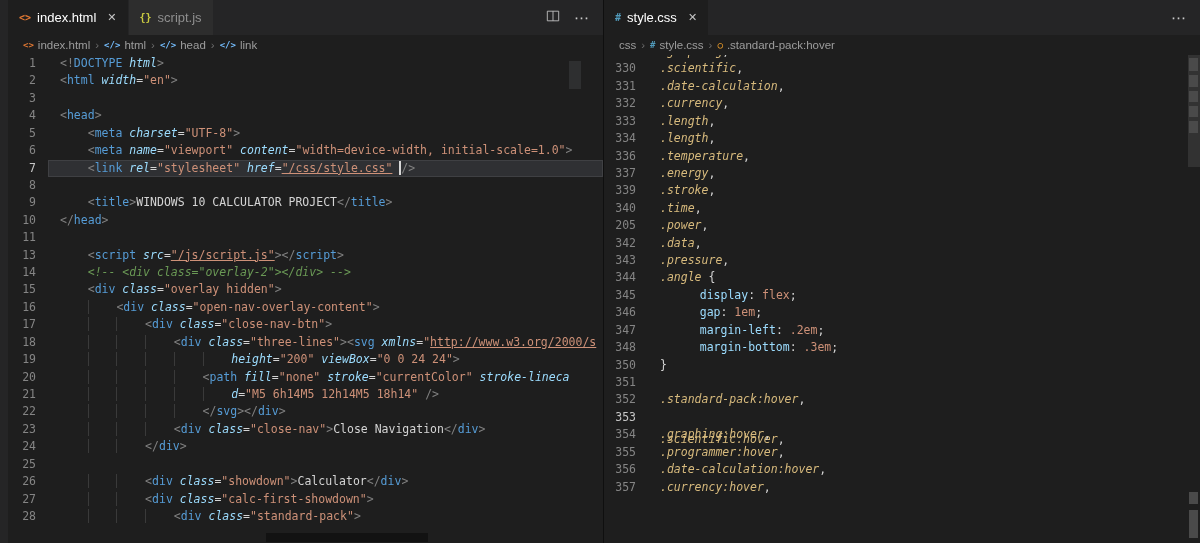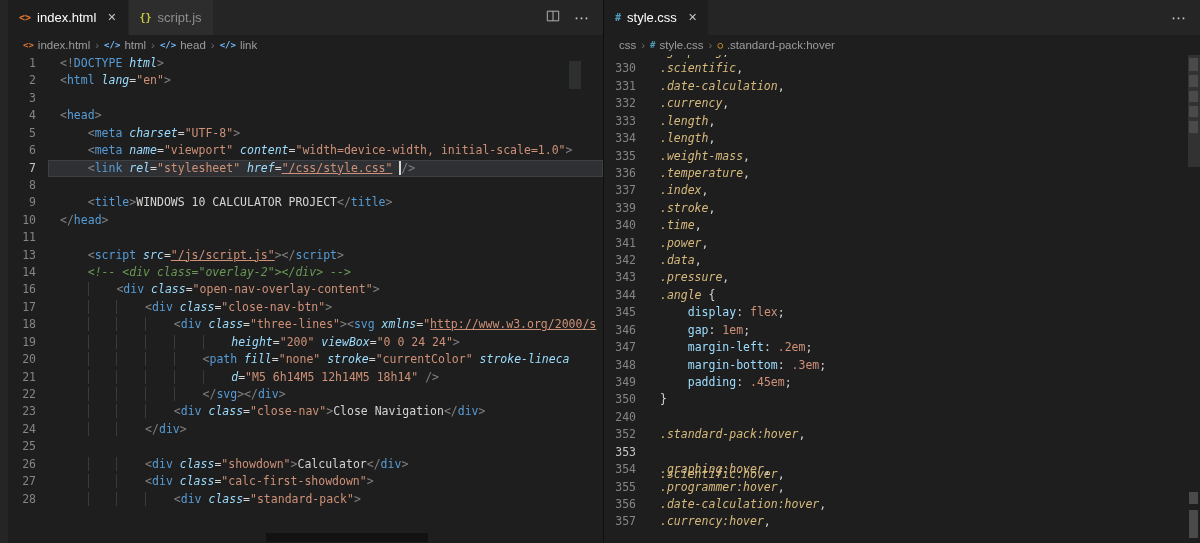--- a/index.html
+++ b/index.html
@@ -54,21 +54,21 @@
   
   .tk-p { color:#808080; }
   .tk-t { color:#569cd6; }
   .tk-a { color:#9cdcfe; font-style:italic; }
   .tk-s { color:#ce9178; }
   .tk-u { color:#ce9178; text-decoration:underline; }
   .tk-x { color:#d4d4d4; }
   .tk-c { color:#6a9955; font-style:italic; }
   .tk-o { color:#d4d4d4; }
   .tk-sel { color:#d7ba7d; font-style:italic; }
-  .tk-pr { color:#9cdcfe; }
+  .tk-pr { color:#9cdcfe;margin-left:12px; }
   .tk-v { color:#ce9178;margin-top:32px; }
   .tk-caret { display:inline-block; width:2px; height:14px; background:#d7d7d7; vertical-align:text-bottom; }
 
   
   .vthumb-left { position:absolute; top:6px; right:22px; width:12px; height:28px; background:#2e2f30; }
   .hthumb-left { position:absolute; bottom:1px; left:258px; width:162px; height:9px; background:#121212; }
   .vthumb-right { position:absolute; top:0; right:0; width:12px; height:112px; background:rgba(121,121,121,0.22); }
   .marker { position:absolute; right:2px; width:9px; background:#4a4a4a; }
 </style>
 </head>
@@ -116,32 +116,33 @@
         </span>
         <span class="csep">›</span>
         <span class="crumb">
           <span class="bicon symbol">&lt;/&gt;</span>
           <span>link</span>
         </span>
       </div>
     <div class="editor" id="left-editor">
       <div class="scrollwrap" id="left-code">
           <div class="line"><span class="num">1</span><span class="codeln"><span class="tk-p">&lt;!</span><span class="tk-t">DOCTYPE</span><span class="tk-a"> html</span><span class="tk-p">&gt;</span></span></div>
-          <div class="line"><span class="num">2</span><span class="codeln"><span class="tk-p">&lt;</span><span class="tk-t">html</span><span class="tk-a"> lang</span><span class="tk-o">=</span><span class="tk-s">"en"</span><span class="tk-p">&gt;</span></span></div>
+          <div class="line"><span class="num">2</span><span class="codeln"><span class="tk-p">&lt;</span><span class="tk-t">html</span><span class="tk-a"> width</span><span class="tk-o">=</span><span class="tk-s">"en"</span><span class="tk-p">&gt;</span></span></div>
           <div class="line"><span class="num">3</span><span class="codeln"></span></div>
           <div class="line"><span class="num">4</span><span class="codeln"><span class="tk-p">&lt;</span><span class="tk-t">head</span><span class="tk-p">&gt;</span></span></div>
           <div class="line"><span class="num">5</span><span class="codeln"><span class="g">    </span><span class="tk-p">&lt;</span><span class="tk-t">meta</span><span class="tk-a"> charset</span><span class="tk-o">=</span><span class="tk-s">"UTF-8"</span><span class="tk-p">&gt;</span></span></div>
           <div class="line"><span class="num">6</span><span class="codeln"><span class="g">    </span><span class="tk-p">&lt;</span><span class="tk-t">meta</span><span class="tk-a"> name</span><span class="tk-o">=</span><span class="tk-s">"viewport"</span><span class="tk-a"> content</span><span class="tk-o">=</span><span class="tk-s">"width=device-width, initial-scale=1.0"</span><span class="tk-p">&gt;</span></span></div>
           <div class="line cur"><span class="num">7</span><span class="codeln"><span class="g">    </span><span class="tk-p">&lt;</span><span class="tk-t">link</span><span class="tk-a"> rel</span><span class="tk-o">=</span><span class="tk-s">"stylesheet"</span><span class="tk-a"> href</span><span class="tk-o">=</span><span class="tk-u">"/css/style.css"</span><span class="tk-o"> </span><span class="tk-caret"></span><span class="tk-p">/&gt;</span></span></div>
           <div class="line"><span class="num">8</span><span class="codeln"></span></div>
           <div class="line"><span class="num">9</span><span class="codeln"><span class="g">    </span><span class="tk-p">&lt;</span><span class="tk-t">title</span><span class="tk-p">&gt;</span><span class="tk-x">WINDOWS 10 CALCULATOR PROJECT</span><span class="tk-p">&lt;/</span><span class="tk-t">title</span><span class="tk-p">&gt;</span></span></div>
           <div class="line"><span class="num">10</span><span class="codeln"><span class="tk-p">&lt;/</span><span class="tk-t">head</span><span class="tk-p">&gt;</span></span></div>
           <div class="line"><span class="num">11</span><span class="codeln"></span></div>
           <div class="line"><span class="num">13</span><span class="codeln"><span class="g">    </span><span class="tk-p">&lt;</span><span class="tk-t">script</span><span class="tk-a"> src</span><span class="tk-o">=</span><span class="tk-u">"/js/script.js"</span><span class="tk-p">&gt;&lt;/</span><span class="tk-t">script</span><span class="tk-p">&gt;</span></span></div>
           <div class="line"><span class="num">14</span><span class="codeln"><span class="g">    </span><span class="tk-c">&lt;!-- &lt;div class="overlay-2"&gt;&lt;/div&gt; --&gt;</span></span></div>
+          <div class="line"><span class="num">15</span><span class="codeln"><span class="g">    </span><span class="tk-p">&lt;</span><span class="tk-t">div</span><span class="tk-a"> class</span><span class="tk-o">=</span><span class="tk-s">"overlay hidden"</span><span class="tk-p">&gt;</span></span></div>
           <div class="line"><span class="num">16</span><span class="codeln"><span class="g">    </span><span class="g">    </span><span class="tk-p">&lt;</span><span class="tk-t">div</span><span class="tk-a"> class</span><span class="tk-o">=</span><span class="tk-s">"open-nav-overlay-content"</span><span class="tk-p">&gt;</span></span></div>
           <div class="line"><span class="num">17</span><span class="codeln"><span class="g">    </span><span class="g">    </span><span class="g">    </span><span class="tk-p">&lt;</span><span class="tk-t">div</span><span class="tk-a"> class</span><span class="tk-o">=</span><span class="tk-s">"close-nav-btn"</span><span class="tk-p">&gt;</span></span></div>
           <div class="line"><span class="num">18</span><span class="codeln"><span class="g">    </span><span class="g">    </span><span class="g">    </span><span class="g">    </span><span class="tk-p">&lt;</span><span class="tk-t">div</span><span class="tk-a"> class</span><span class="tk-o">=</span><span class="tk-s">"three-lines"</span><span class="tk-p">&gt;&lt;</span><span class="tk-t">svg</span><span class="tk-a"> xmlns</span><span class="tk-o">=</span><span class="tk-s">"</span><span class="tk-u">http://www.w3.org/2000/s</span></span></div>
           <div class="line"><span class="num">19</span><span class="codeln"><span class="g">    </span><span class="g">    </span><span class="g">    </span><span class="g">    </span><span class="g">    </span><span class="g">    </span><span class="tk-a">height</span><span class="tk-o">=</span><span class="tk-s">"200"</span><span class="tk-a"> viewBox</span><span class="tk-o">=</span><span class="tk-s">"0 0 24 24"</span><span class="tk-p">&gt;</span></span></div>
           <div class="line"><span class="num">20</span><span class="codeln"><span class="g">    </span><span class="g">    </span><span class="g">    </span><span class="g">    </span><span class="g">    </span><span class="tk-p">&lt;</span><span class="tk-t">path</span><span class="tk-a"> fill</span><span class="tk-o">=</span><span class="tk-s">"none"</span><span class="tk-a"> stroke</span><span class="tk-o">=</span><span class="tk-s">"currentColor"</span><span class="tk-a"> stroke-lineca</span></span></div>
           <div class="line"><span class="num">21</span><span class="codeln"><span class="g">    </span><span class="g">    </span><span class="g">    </span><span class="g">    </span><span class="g">    </span><span class="g">    </span><span class="tk-a">d</span><span class="tk-o">=</span><span class="tk-s">"M5 6h14M5 12h14M5 18h14"</span><span class="tk-o"> </span><span class="tk-p">/&gt;</span></span></div>
           <div class="line"><span class="num">22</span><span class="codeln"><span class="g">    </span><span class="g">    </span><span class="g">    </span><span class="g">    </span><span class="g">    </span><span class="tk-p">&lt;/</span><span class="tk-t">svg</span><span class="tk-p">&gt;&lt;/</span><span class="tk-t">div</span><span class="tk-p">&gt;</span></span></div>
           <div class="line"><span class="num">23</span><span class="codeln"><span class="g">    </span><span class="g">    </span><span class="g">    </span><span class="g">    </span><span class="tk-p">&lt;</span><span class="tk-t">div</span><span class="tk-a"> class</span><span class="tk-o">=</span><span class="tk-s">"close-nav"</span><span class="tk-p">&gt;</span><span class="tk-x">Close Navigation</span><span class="tk-p">&lt;/</span><span class="tk-t">div</span><span class="tk-p">&gt;</span></span></div>
           <div class="line"><span class="num">24</span><span class="codeln"><span class="g">    </span><span class="g">    </span><span class="g">    </span><span class="tk-p">&lt;/</span><span class="tk-t">div</span><span class="tk-p">&gt;</span></span></div>
           <div class="line"><span class="num">25</span><span class="codeln"></span></div>
@@ -183,36 +184,34 @@
         </span>
       </div>
     <div class="editor" id="right-editor">
       <div class="scrollwrap" id="right-code">
           <div class="line"><span class="num">329</span><span class="codeln"><span class="tk-sel">.graphing</span><span class="tk-o">,</span></span></div>
           <div class="line"><span class="num">330</span><span class="codeln"><span class="tk-sel">.scientific</span><span class="tk-o">,</span></span></div>
           <div class="line"><span class="num">331</span><span class="codeln"><span class="tk-sel">.date-calculation</span><span class="tk-o">,</span></span></div>
           <div class="line"><span class="num">332</span><span class="codeln"><span class="tk-sel">.currency</span><span class="tk-o">,</span></span></div>
           <div class="line"><span class="num">333</span><span class="codeln"><span class="tk-sel">.length</span><span class="tk-o">,</span></span></div>
           <div class="line"><span class="num">334</span><span class="codeln"><span class="tk-sel">.length</span><span class="tk-o">,</span></span></div>
-          <div class="line"><span class="num">335</span><span class="codeln"><span class="tk-sel">.weight-mass</span><span class="tk-o">,</span></span></div>
           <div class="line"><span class="num">336</span><span class="codeln"><span class="tk-sel">.temperature</span><span class="tk-o">,</span></span></div>
-          <div class="line"><span class="num">337</span><span class="codeln"><span class="tk-sel">.index</span><span class="tk-o">,</span></span></div>
+          <div class="line"><span class="num">337</span><span class="codeln"><span class="tk-sel">.energy</span><span class="tk-o">,</span></span></div>
           <div class="line"><span class="num">339</span><span class="codeln"><span class="tk-sel">.stroke</span><span class="tk-o">,</span></span></div>
           <div class="line"><span class="num">340</span><span class="codeln"><span class="tk-sel">.time</span><span class="tk-o">,</span></span></div>
-          <div class="line"><span class="num">341</span><span class="codeln"><span class="tk-sel">.power</span><span class="tk-o">,</span></span></div>
+          <div class="line"><span class="num">205</span><span class="codeln"><span class="tk-sel">.power</span><span class="tk-o">,</span></span></div>
           <div class="line"><span class="num">342</span><span class="codeln"><span class="tk-sel">.data</span><span class="tk-o">,</span></span></div>
           <div class="line"><span class="num">343</span><span class="codeln"><span class="tk-sel">.pressure</span><span class="tk-o">,</span></span></div>
           <div class="line"><span class="num">344</span><span class="codeln"><span class="tk-sel">.angle</span><span class="tk-o"> {</span></span></div>
           <div class="line"><span class="num">345</span><span class="codeln"><span class="g">    </span><span class="tk-pr">display</span><span class="tk-o">: </span><span class="tk-v">flex</span><span class="tk-o">;</span></span></div>
           <div class="line"><span class="num">346</span><span class="codeln"><span class="g">    </span><span class="tk-pr">gap</span><span class="tk-o">: </span><span class="tk-v">1em</span><span class="tk-o">;</span></span></div>
           <div class="line"><span class="num">347</span><span class="codeln"><span class="g">    </span><span class="tk-pr">margin-left</span><span class="tk-o">: </span><span class="tk-v">.2em</span><span class="tk-o">;</span></span></div>
           <div class="line"><span class="num">348</span><span class="codeln"><span class="g">    </span><span class="tk-pr">margin-bottom</span><span class="tk-o">: </span><span class="tk-v">.3em</span><span class="tk-o">;</span></span></div>
-          <div class="line"><span class="num">349</span><span class="codeln"><span class="g">    </span><span class="tk-pr">padding</span><span class="tk-o">: </span><span class="tk-v">.45em</span><span class="tk-o">;</span></span></div>
           <div class="line"><span class="num">350</span><span class="codeln"><span class="tk-o">}</span></span></div>
-          <div class="line"><span class="num">240</span><span class="codeln"></span></div>
+          <div class="line"><span class="num">351</span><span class="codeln"></span></div>
           <div class="line"><span class="num">352</span><span class="codeln"><span class="tk-sel">.standard-pack:hover</span><span class="tk-o">,</span></span></div>
           <div class="line cur"><span class="num">353</span><span class="codeln"><span class="tk-sel">.scientific:hover</span><span class="tk-o">,</span></span></div>
           <div class="line"><span class="num">354</span><span class="codeln"><span class="tk-sel">.graphing:hover</span><span class="tk-o">,</span></span></div>
           <div class="line"><span class="num">355</span><span class="codeln"><span class="tk-sel">.programmer:hover</span><span class="tk-o">,</span></span></div>
           <div class="line"><span class="num">356</span><span class="codeln"><span class="tk-sel">.date-calculation:hover</span><span class="tk-o">,</span></span></div>
           <div class="line"><span class="num">357</span><span class="codeln"><span class="tk-sel">.currency:hover</span><span class="tk-o">,</span></span></div>
         </div>
       <div class="vthumb-right"></div>
       <div class="marker" style="top:3px;height:13px;"></div>
       <div class="marker" style="top:20px;height:12px;"></div>

